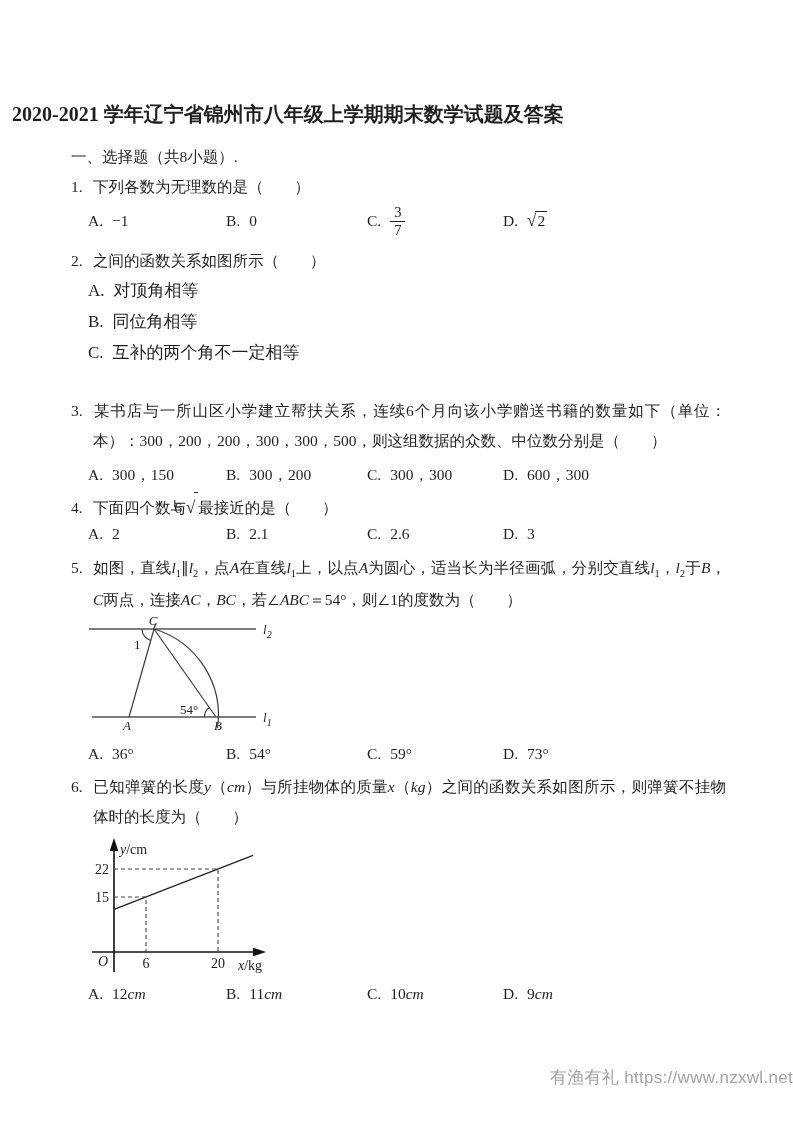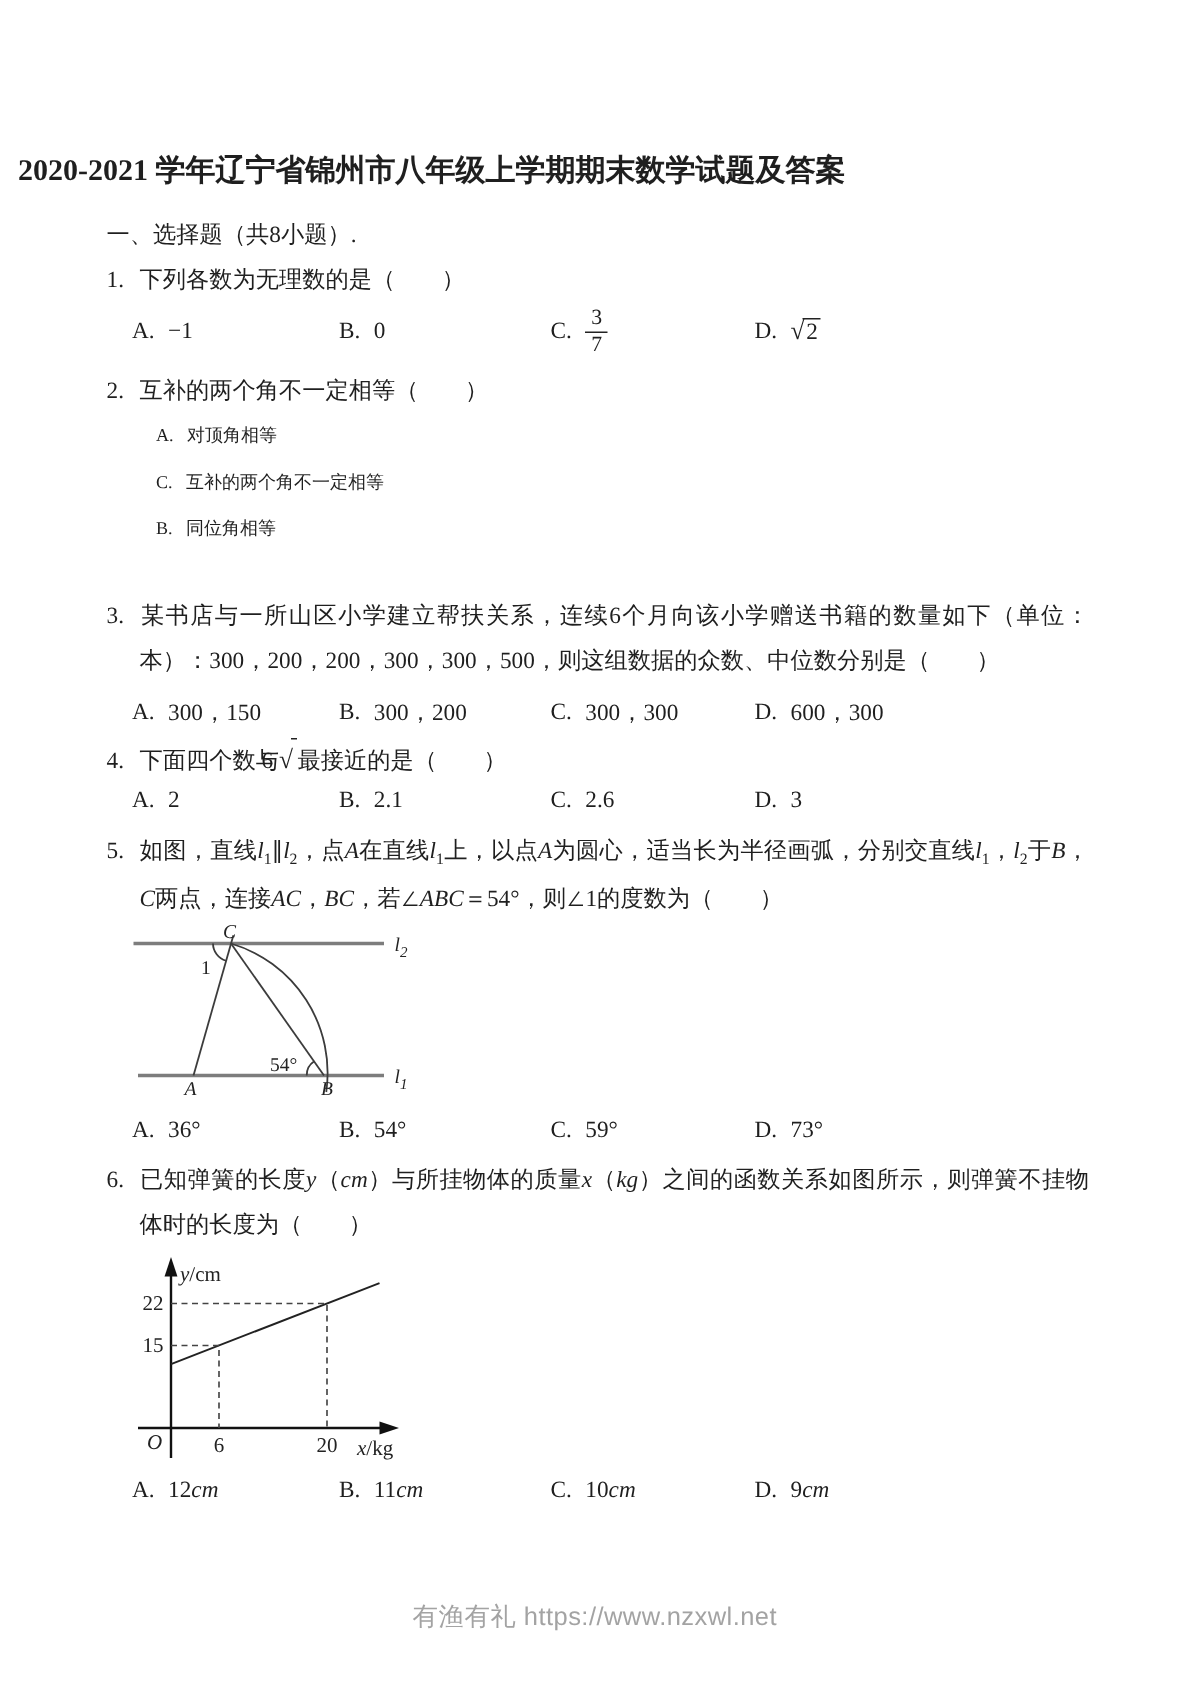--- a/index.html
+++ b/index.html
@@ -10,30 +10,30 @@
   .section{position:absolute;top:146px;left:71px;font-size:15.5px;font-weight:400;line-height:22px;}
   .qblock{position:absolute;left:71px;width:655px;font-size:15.5px;line-height:29.5px;text-align:justify;font-family:Liberation Serif, serif;}
   .qblock p{margin:0;padding-left:22px;text-indent:-22px;}
   .num{display:inline-block;width:22px;text-indent:0;}
   .optrow{position:absolute;left:71px;width:655px;box-sizing:border-box;padding-left:17px;
           display:flex;align-items:center;height:26px;font-size:15.5px;}
   .optrow.tall{height:46px;}
   .oA{width:138px}.oB{width:141px}.oC{width:136px}.oD{flex:1}
   .opt{display:flex;align-items:center;}
   .lab{margin-right:9px;}
-  .optcol{position:absolute;left:104px;font-size:12px;line-height:31px;}
+  .optcol{position:absolute;left:88px;font-size:17px;line-height:31px;}
   .optcol .lab{margin-right:9px;}
   .it{font-style:italic;}
   .sb{font-size:10.5px;position:relative;top:4px;}
   .frac{display:inline-block;vertical-align:middle;text-align:center;line-height:1.15;font-size:14.5px;}
   .fn,.fd{display:block;padding:0 4px;}
   .fd{border-top:1.3px solid #222;}
   .rad{font-size:17px;}
   .udr{display:inline-block;border-top:1.3px solid #222;margin-left:-1px;padding:0 2px;}
-  .footer{position:absolute;top:1066px;left:0;width:100%;text-align:center;
+  .footer{position:absolute;top:1066px;left:0;width:100%;text-align:right;
           font-family:"Liberation Sans","DejaVu Sans",sans-serif;font-size:17px;
           color:#a3a3a3;letter-spacing:.3px;}
   svg{position:absolute;}
   svg text{font-size:13px;fill:#222;font-family:"Liberation Serif","DejaVu Serif",serif;}
   svg .var{font-style:italic;}
   .gline{stroke:#7d7d7d;stroke-width:2.2;}
   .kline{stroke:#3c3c3c;stroke-width:1.2;fill:none;}
   .ax{stroke:#111;stroke-width:1.6;}
   .af{fill:#111;}
   .main{stroke:#222;stroke-width:1.3;}
@@ -67,26 +67,26 @@
           <span class="fd">7</span>
         </span>
       </div>
     <div class="opt oD">
         <span class="lab">D.</span>
         <span><span class="rad">√</span><span class="udr">2</span></span>
       </div>
   </div>
 
   <div class="qblock" style="top:246px">
-    <p><span class="num">2.</span><span>互补的两个角不一定相等（　　）</span></p>
+    <p><span class="num">2.</span><span>之间的函数关系如图所示（　　）</span></p>
   </div>
   <div class="optcol" style="top:275px">
     <div><span class="lab">A.</span><span>对顶角相等</span></div>
+    <div><span class="lab">B.</span><span>同位角相等</span></div>
     <div><span class="lab">C.</span><span>互补的两个角不一定相等</span></div>
-    <div><span class="lab">B.</span><span>同位角相等</span></div>
   </div>
 
   <div class="qblock" style="top:396px">
     <p><span class="num">3.</span><span>某书店与一所山区小学建立帮扶关系，连续6个月向该小学赠送书籍的数量如下（单位：本）：300，200，200，300，300，500，则这组数据的众数、中位数分别是（　　）</span></p>
   </div>
   <div class="optrow" style="top:462px">
     <div class="opt oA">
         <span class="lab">A.</span>
         <span>300，150</span>
       </div>

